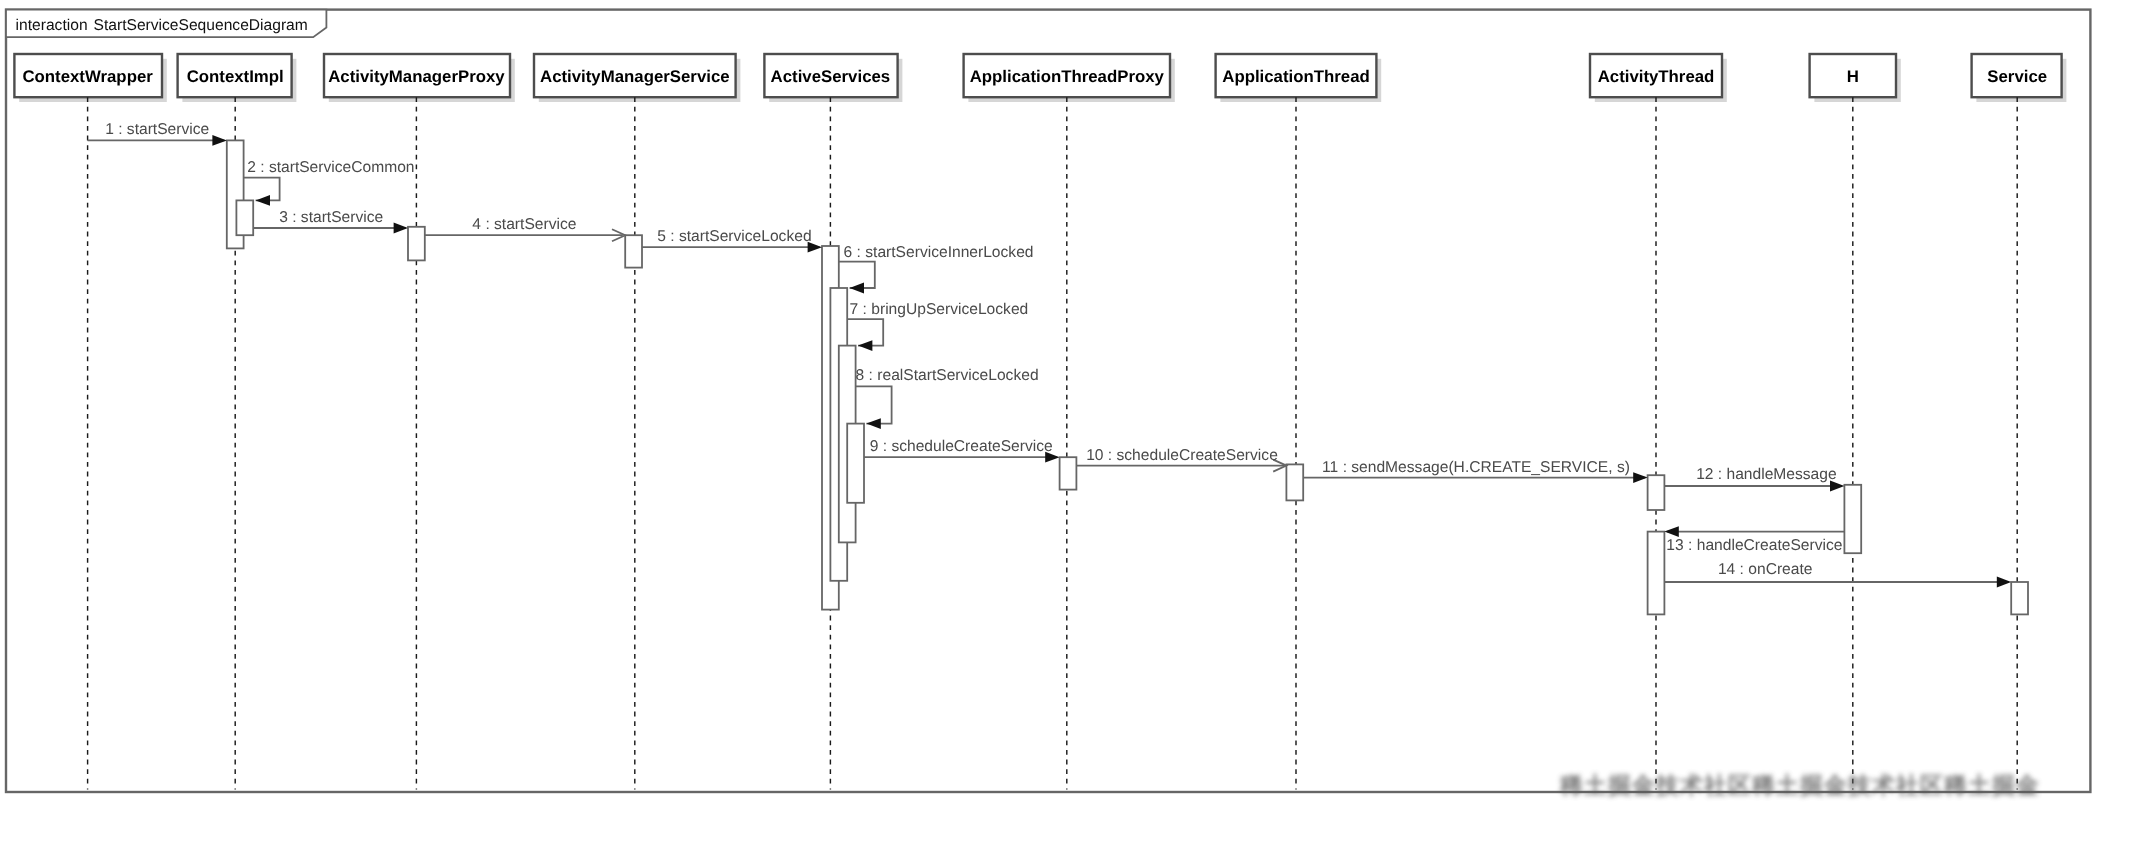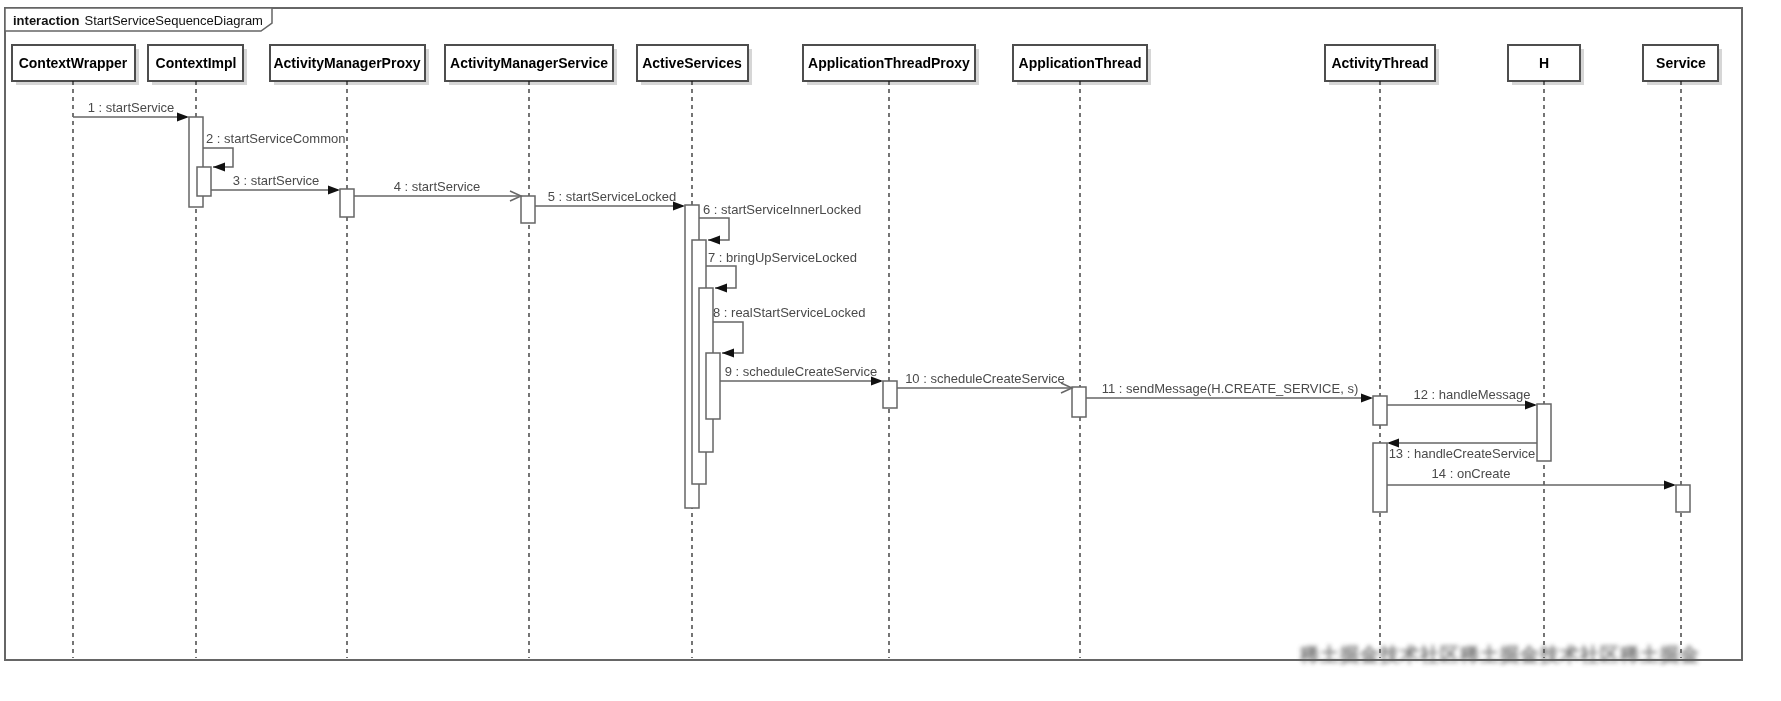--- a/index.html
+++ b/index.html
@@ -3,21 +3,21 @@
 <meta charset="utf-8">
 <style>
   html, body { margin: 0; padding: 0; background: #ffffff; }
   body { font-family: "Liberation Sans", sans-serif; }
   #stage { position: relative; width: 1781px; height: 701px; background: #fff; overflow: hidden; }
   #diagram-svg { position: absolute; left: 0; top: 0; }
   #frame-title {
     position: absolute; left: 13px; top: 12px; width: 260px; height: 18px;
     font-size: 13px; color: #111; white-space: nowrap; line-height: 18px;
   }
-  #frame-title .kw { font-weight: bold; margin-right: 5px; }
+  #frame-title .kw { font-weight: normal; margin-right: 5px; }
   #wm-blur {
     position: absolute; left: 1300px; top: 642px; width: 460px; height: 26px;
     font-size: 19px; font-weight: bold; color: #5a5a5a; letter-spacing: 1px;
     filter: blur(2px); opacity: 0.8; white-space: nowrap; overflow: hidden;
   }
   #wm-credit {
     position: absolute; right: 6px; top: 708px;
     font-size: 11px; color: #b2b2b2; white-space: nowrap;
   }
   svg text { font-family: "Liberation Sans", sans-serif; }

